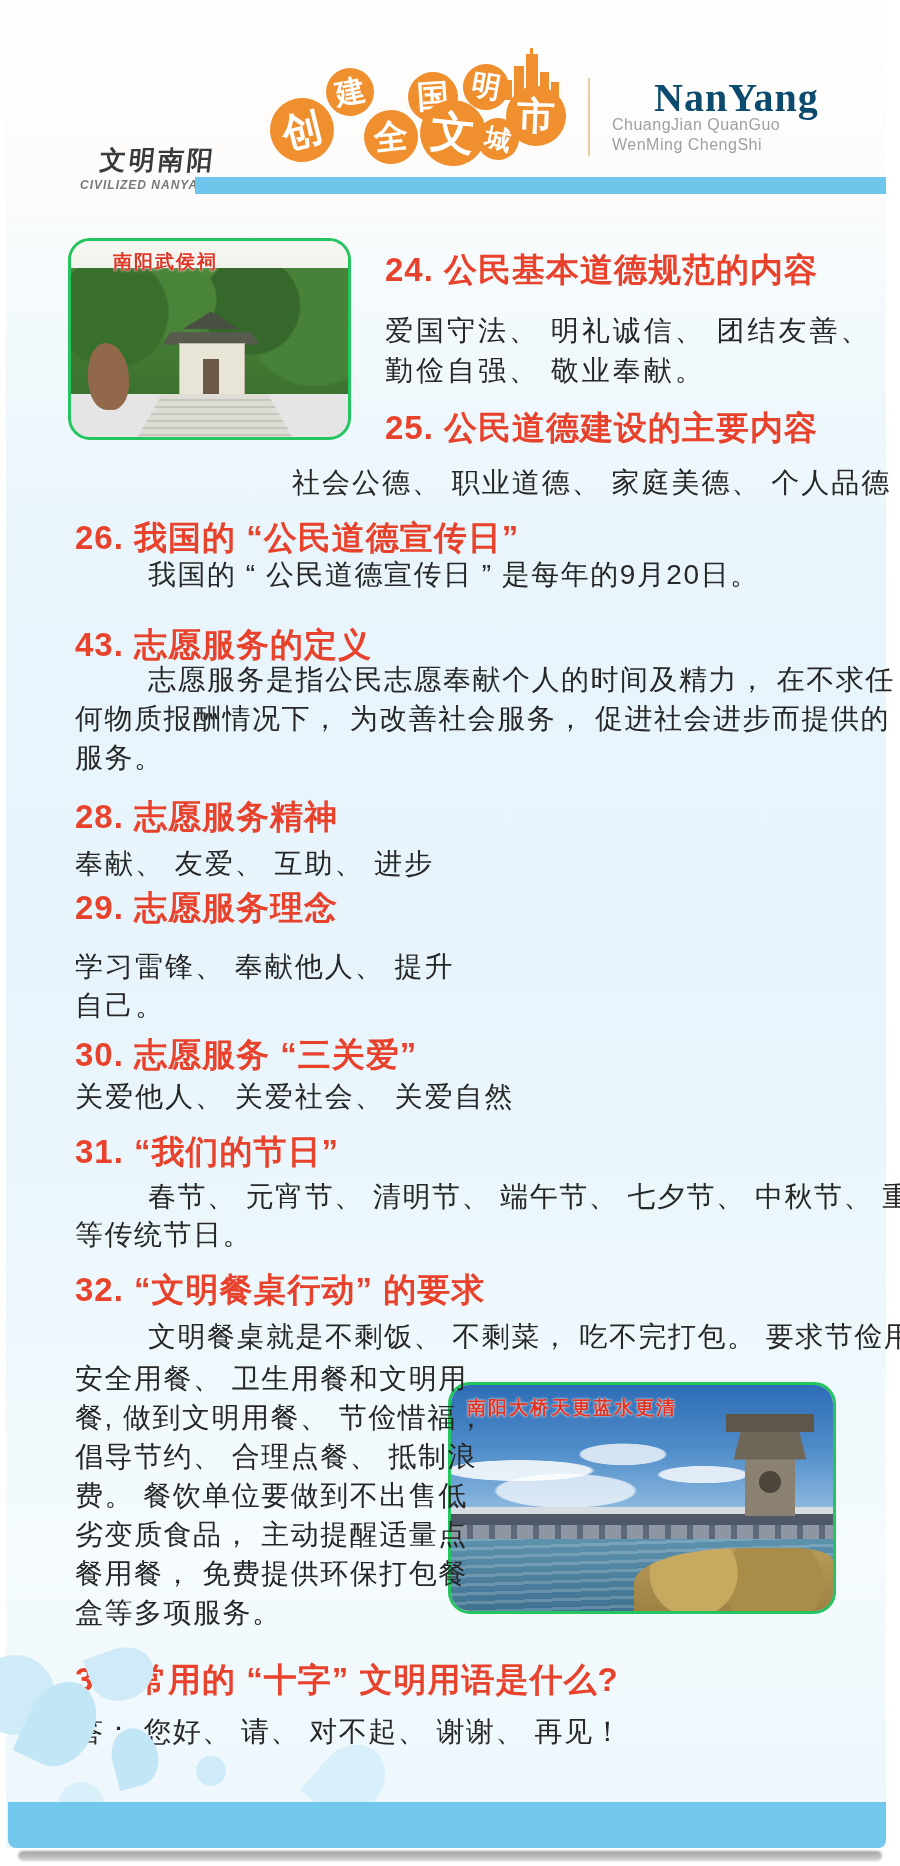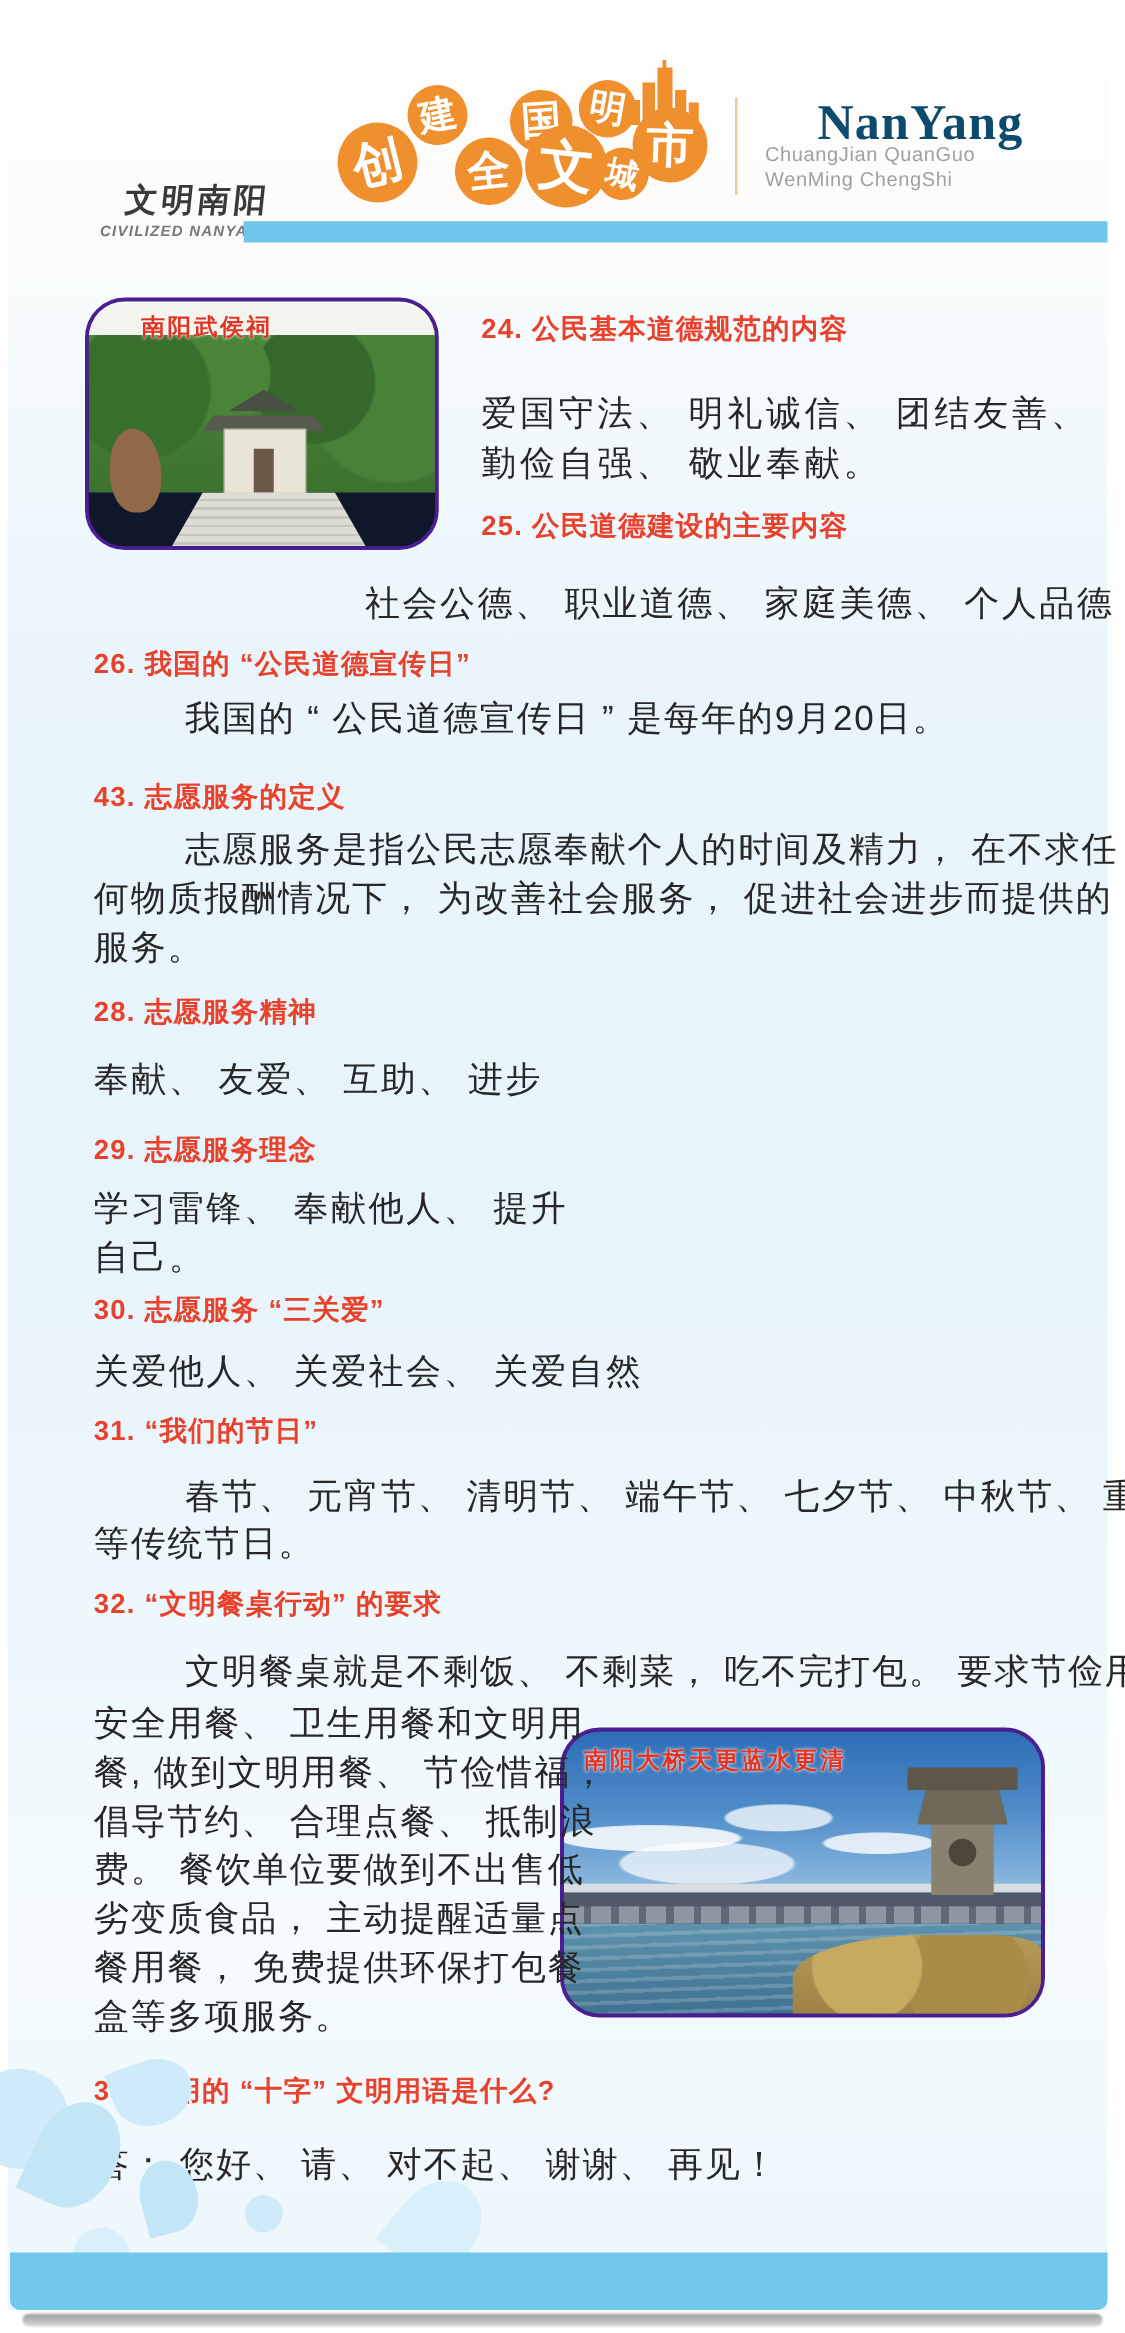--- a/index.html
+++ b/index.html
@@ -2,35 +2,35 @@
 <html><head>
 <meta charset="utf-8">
 <style>
   html,body{margin:0;padding:0;background:#ffffff;}
   .page{position:relative;width:900px;height:1866px;overflow:hidden;background:#ffffff;
         font-family:"Liberation Sans","DejaVu Sans",sans-serif;}
   .card{position:absolute;left:6px;top:0;width:880px;height:1848px;
         background:linear-gradient(180deg,#fefefe 0%,#fdfcfa 9%,#f4fafd 16%,#e9f5fb 30%,
                    #e7f4fb 52%,#eef8fc 72%,#f5fbfe 84%,#edf7fc 97%);}
   .t{position:absolute;white-space:nowrap;}
-  .h{color:#e8422c;font-weight:800;font-size:22px;letter-spacing:1px;}
+  .h{color:#e8422c;font-weight:800;font-size:33px;letter-spacing:1px;}
   .b{color:#272727;font-size:28px;letter-spacing:1.5px;}
   
   .brand-cn{color:#3a3a3a;font-size:26px;font-weight:700;transform:skewX(-6deg);letter-spacing:3px;}
   .brand-en{color:#777;font-size:12px;font-style:italic;font-weight:700;letter-spacing:1px;}
   .topbar{position:absolute;left:195px;top:177px;width:691px;height:17px;background:#6fc6ec;}
   .logo{position:absolute;left:268px;top:60px;width:300px;height:112px;}
   .bub{position:absolute;background:#ef8f2e;border-radius:50%;color:#fff;font-weight:800;
        display:flex;align-items:center;justify-content:center;}
   .divider{position:absolute;left:588px;top:78px;width:2px;height:78px;background:#e8cda4;}
   .ny-title{color:#0c4a6e;font-family:"Liberation Serif","DejaVu Serif",serif;
             font-weight:700;font-size:40px;letter-spacing:1px;margin-left:44px;}
   .ny-sub{color:#a0a0a0;font-size:16px;letter-spacing:0.5px;}
   
-  .photo{position:absolute;border:3px solid #4c1d95;border-radius:32px;overflow:hidden;background:#0f172a;}
+  .photo{position:absolute;border:3px solid #22c55e;border-radius:22px;overflow:hidden;background:#e5e5e5;}
   .ply{position:absolute;}
   .plabel{position:absolute;color:#e03424;font-weight:800;font-size:19px;letter-spacing:2px;
           text-shadow:0 0 3px rgba(255,255,255,.85),0 0 1px rgba(255,255,255,.9);z-index:9;}
   
   .skyline{position:absolute;left:236px;top:-6px;width:56px;height:46px;}
   .skyline .bar{position:absolute;bottom:0;background:#ef8f2e;}
   
   .petal{position:absolute;}
   .bottombar{position:absolute;left:8px;top:1802px;width:878px;height:46px;background:#71c7ec;
              border-radius:0 0 8px 8px;}
@@ -124,21 +124,21 @@
   <div class="t b" style="left:148px;top:556px;">我国的 “ 公民道德宣传日 ” 是每年的9月20日。</div>
 
   <div class="t h" style="left:75px;top:623px;">43. 志愿服务的定义</div>
   <div class="t b" style="left:148px;top:661px;">志愿服务是指公民志愿奉献个人的时间及精力， 在不求任</div>
   <div class="t b" style="left:75px;top:700px;">何物质报酬情况下， 为改善社会服务， 促进社会进步而提供的</div>
   <div class="t b" style="left:75px;top:739px;">服务。</div>
 
   <div class="t h" style="left:75px;top:795px;">28. 志愿服务精神</div>
   <div class="t b" style="left:75px;top:845px;letter-spacing:2px;">奉献、 友爱、 互助、 进步</div>
 
-  <div class="t h" style="left:75px;top:905px;">29. 志愿服务理念</div>
+  <div class="t h" style="left:75px;top:886px;">29. 志愿服务理念</div>
   <div class="t b" style="left:75px;top:948px;letter-spacing:2px;">学习雷锋、 奉献他人、 提升</div>
   <div class="t b" style="left:75px;top:987px;letter-spacing:2px;">自己。</div>
 
   <div class="t h" style="left:75px;top:1033px;">30. 志愿服务 “三关爱”</div>
   <div class="t b" style="left:75px;top:1078px;letter-spacing:2px;">关爱他人、 关爱社会、 关爱自然</div>
 
   <div class="t h" style="left:75px;top:1130px;">31. “我们的节日”</div>
   <div class="t b" style="left:148px;top:1178px;">春节、 元宵节、 清明节、 端午节、 七夕节、 中秋节、 重阳节</div>
   <div class="t b" style="left:75px;top:1216px;">等传统节日。</div>
 

